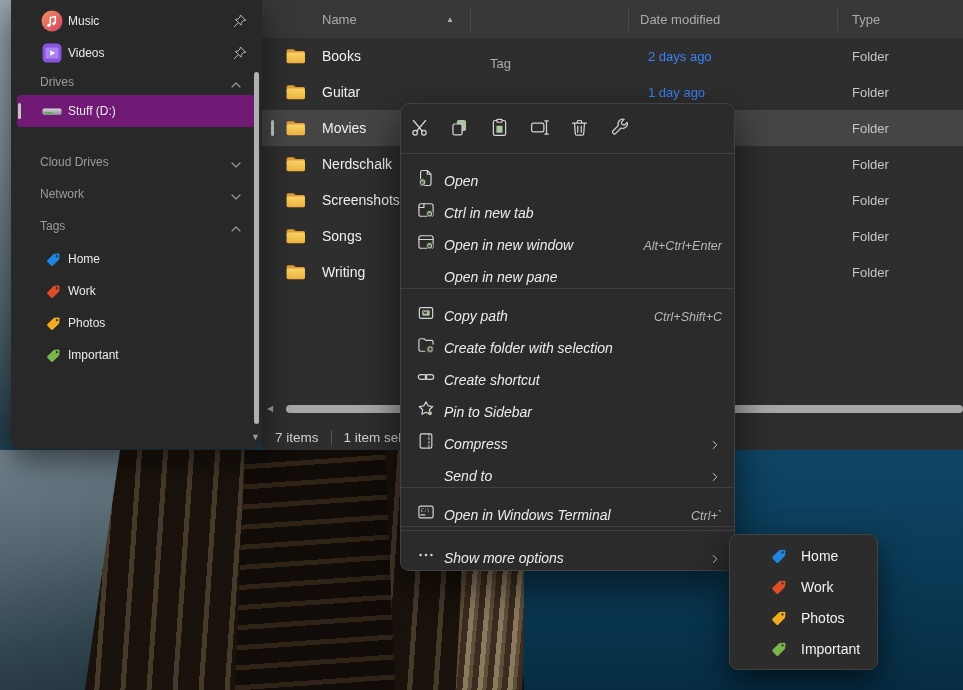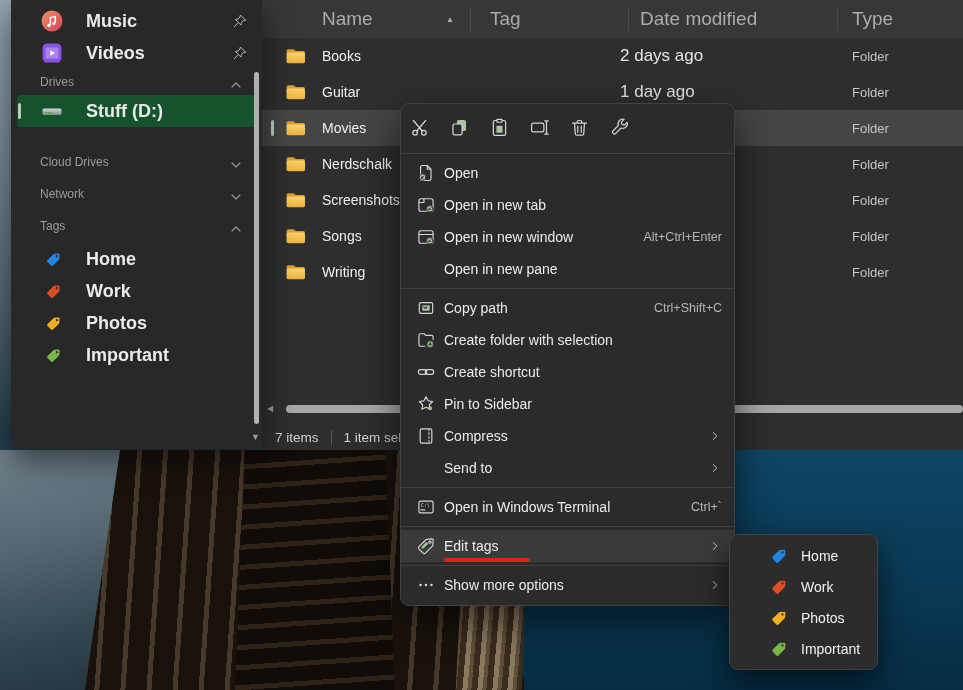--- a/index.html
+++ b/index.html
@@ -22,64 +22,64 @@
   .wp-steps{position:absolute;left:235px;top:0;width:160px;height:240px;
     clip-path:polygon(6% 0,94% 0,100% 100%,0% 100%);
     background:repeating-linear-gradient(176deg,#110c08 0 15px,#2e2316 15px 20px);}
   .wp-rail{position:absolute;left:462px;top:0;width:66px;height:240px;transform:skewX(-3deg);
     background:repeating-linear-gradient(92deg,#8a795f 0 5px,#5f4e3a 5px 9px,#3a2c1f 9px 15px);}
   .wp-water-right{position:absolute;left:524px;top:0;right:0;height:240px;
     background:linear-gradient(180deg,#0e4666 0%,#0b3c58 45%,#062c43 100%);}
   
   .file-panel{position:absolute;left:262px;top:0;width:701px;height:450px;background:#2e2e2e;z-index:1;}
   .fl-header{position:absolute;left:0;top:0;right:0;height:38px;background:#373737;}
-  .fl-header .hlabel{position:absolute;top:50%;transform:translateY(-50%);font-size:19px;color:#acacac;}
-  .h-name{left:60px;} .h-tag{left:228px;} .h-date{left:378px;} .h-type{left:590px;}
+  .fl-header .hlabel{position:absolute;top:50%;transform:translateY(-50%);font-size:13px;color:#acacac;}
+  .h-name{left:60px;} .h-tag{left:228px;margin-top:44px;} .h-date{left:378px;} .h-type{left:590px;}
   .sort-arrow{position:absolute;left:184px;top:50%;transform:translateY(-50%);font-size:8px;color:#b3b3b3;}
   .hsep{position:absolute;top:7px;bottom:7px;width:1px;background:#4a4a4a;}
   .sep1{left:208px;} .sep2{left:366px;} .sep3{left:575px;}
   .fl-rows{position:absolute;left:0;top:38px;right:0;}
   .fl-row{position:relative;height:36px;}
   .fl-row.selected{background:#454545;}
   .row-sel-bar{position:absolute;left:9px;top:10px;width:3px;height:16px;border-radius:2px;background:#bccab8;}
   .fi{position:absolute;left:23px;top:50%;transform:translateY(-50%);width:22px;height:18px;}
   .fi svg{width:22px;height:18px;display:block;}
   .c-name{position:absolute;left:60px;top:50%;transform:translateY(-50%);font-size:14px;color:#f0f0f0;}
-  .c-date{position:absolute;left:358px;top:50%;transform:translateY(-50%);font-size:17px;color:#e5e5e5;}
+  .c-date{position:absolute;left:386px;top:50%;transform:translateY(-50%);font-size:13px;color:#3b82f6;}
   .c-type{position:absolute;left:590px;top:50%;transform:translateY(-50%);font-size:13px;color:#c5c5c5;}
   .hscroll{position:absolute;left:0;top:404px;right:0;height:10px;}
   .hs-arrow{position:absolute;left:5px;top:0;font-size:8px;color:#9a9a9a;line-height:10px;}
   .hs-thumb{position:absolute;left:24px;right:0;top:1px;height:8px;background:#a8a8a8;border-radius:4px;}
   .statusbar{position:absolute;left:0;top:424px;right:0;height:26px;display:flex;align-items:center;}
   .sb-count{margin-left:13px;font-size:13.5px;color:#d2d2d2;}
   .sb-div{width:1px;height:15px;background:#555;margin:0 12px;}
   .sb-sel{font-size:13.5px;color:#d2d2d2;white-space:nowrap;}
   
   .sidebar{position:absolute;left:11px;top:0;width:251px;height:449px;background:#282828;
     border-radius:0 0 10px 10px;box-shadow:0 12px 30px rgba(0,0,0,.5);z-index:3;padding-top:5px;box-sizing:border-box;}
   .sb-row{height:32px;display:flex;align-items:center;margin:0 6px;padding:0 8px 0 23px;border-radius:4px;position:relative;}
   .sb-row .sbico{width:24px;height:24px;flex:0 0 auto;display:flex;align-items:center;justify-content:center;}
-  .sb-row .sblabel{margin-left:22px;font-size:18px;color:#eaeaea;font-weight:bold;}
+  .sb-row .sblabel{margin-left:4px;font-size:12px;color:#eaeaea;}
   .sb-row .pin{margin-left:auto;width:16px;height:16px;}
-  .sb-row.selected{background:#14532d;text-align:center;}
+  .sb-row.selected{background:#701a75;text-align:center;}
   .sel-bar{position:absolute;left:1px;top:8px;width:3px;height:16px;border-radius:2px;background:#bccab8;}
   .sb-sec{height:26px;display:flex;align-items:center;padding:0 20px 0 29px;color:#9c9c9c;font-size:12px;}
   .sb-sec .chev{margin-left:auto;width:12px;height:8px;}
   .mt18{margin-top:0;} .mt22{margin-top:22px;} .mt6{margin-top:6px;} .mt4{margin-top:4px;}
   .tagico{width:17px;height:17px;margin-left:3px;}
   .sb-scroll{position:absolute;right:3px;top:72px;width:5px;height:352px;background:#b0b0b0;border-radius:3px;}
   .sb-scroll-arrow{position:absolute;right:2px;top:432px;font-size:9px;color:#9a9a9a;}
   
   .ctx{position:absolute;left:400px;top:103px;width:335px;background:#2b2b2b;border:1px solid #424242;
     border-radius:9px;box-shadow:0 14px 40px rgba(0,0,0,.6);z-index:5;box-sizing:border-box;padding-bottom:4px;}
   .qa-row{height:46px;display:flex;align-items:center;padding-left:2px;}
   .qa-btn{width:32px;height:32px;margin-right:8px;display:flex;align-items:center;justify-content:center;border-radius:4px;}
   .qa-btn svg{width:21px;height:21px;}
   .ctx-sep{height:1px;background:#404040;margin:3px 0;}
-  .ctx-item{height:32px;display:flex;align-items:center;padding:0 12px 0 14px;position:relative;}
+  .ctx-item{height:32px;display:flex;align-items:flex-end;padding:0 12px 0 14px;position:relative;font-style:italic;}
   .ctx-item.hl{background:#3a3a3a;}
   .ctx-item .ico{width:22px;height:22px;margin-right:7px;flex:0 0 auto;display:flex;align-items:center;justify-content:center;}
   .ctx-item .ico svg{width:20px;height:20px;}
   .ctx-item .lbl{font-size:14px;color:#ececec;}
   .ctx-item .sc{margin-left:auto;font-size:12.5px;color:#b5b5b5;}
   .ctx-item .chev-r{margin-left:auto;width:14px;height:14px;}
   .mi{stroke:#d6d6d6;stroke-width:1.4;fill:none;stroke-linecap:round;stroke-linejoin:round;}
   .tags-underline{position:absolute;left:43px;bottom:0;width:86px;height:4px;background:#de2416;border-radius:2px;}
   
   .submenu{position:absolute;left:729px;top:534px;width:149px;background:#2c2c2c;border:1px solid #424242;
@@ -380,21 +380,21 @@
   </div>
   <div class="ctx-item">
     <span class="ico">
         <svg viewBox="0 0 24 24" class="mi">
           <rect x="3.5" y="4.5" width="17" height="15" rx="2.5"></rect>
           <path d="M9.5 4.5v4.5H3.5"></path>
           <circle cx="16.5" cy="16.5" r="3.9" fill="#abc4a1" stroke="#2b2b2b" stroke-width="1"></circle>
           <path d="M17.8 15.2l-2.4 2.4M15.4 15.9v1.7h1.7" stroke="#2b2b2b" stroke-width="1.1"></path>
         </svg>
       </span>
-    <span class="lbl">Open in new tab</span>
+    <span class="lbl">Ctrl in new tab</span>
   </div>
   <div class="ctx-item">
     <span class="ico">
         <svg viewBox="0 0 24 24" class="mi">
           <rect x="3.5" y="4.5" width="17" height="15" rx="2.5"></rect>
           <path d="M3.5 9h17"></path>
           <circle cx="16.5" cy="16.5" r="3.9" fill="#abc4a1" stroke="#2b2b2b" stroke-width="1"></circle>
           <path d="M17.8 15.2l-2.4 2.4M15.4 15.9v1.7h1.7" stroke="#2b2b2b" stroke-width="1.1"></path>
         </svg>
       </span>
@@ -473,34 +473,20 @@
           <rect x="3.5" y="5" width="17" height="14" rx="2"></rect>
           <text x="5.8" y="12.2" font-size="6" fill="#d6d6d6" stroke="none" font-family="DejaVu Sans Mono, monospace">C:\</text>
           <path d="M6 15.5h4.5"></path>
         </svg>
       </span>
     <span class="lbl">Open in Windows Terminal</span>
     <span class="sc">Ctrl+`</span>
   </div>
   <div class="ctx-sep"></div>
 
-  <div class="ctx-item hl">
-    <span class="ico">
-        <svg viewBox="0 0 24 24" class="mi">
-          <path d="M20.6 4.9l-.4 6a2 2 0 0 1-.6 1.3l-8.3 8.3a2 2 0 0 1-2.8 0l-4.9-4.9a2 2 0 0 1 0-2.8l8.3-8.3a2 2 0 0 1 1.3-.6l6-.4a1.4 1.4 0 0 1 1.4 1.4z"></path>
-          <circle cx="16.7" cy="7.3" r="1.3"></circle>
-          <path d="M8.2 13.6l4.6-4.6" stroke="#abc4a1" stroke-width="3"></path>
-        </svg>
-      </span>
-    <span class="lbl">Edit tags</span>
-    <span class="chev-r"><svg viewBox="0 0 24 24" class="mi" style="stroke:#cfcfcf;stroke-width:1.6">
-          <path d="M9 6l6 6-6 6"></path>
-        </svg></span>
-    <div class="tags-underline"></div>
-  </div>
   <div class="ctx-sep"></div>
 
   <div class="ctx-item">
     <span class="ico">
         <svg viewBox="0 0 24 24">
           <circle cx="5.5" cy="12" r="1.5" fill="#d6d6d6"></circle>
           <circle cx="12" cy="12" r="1.5" fill="#d6d6d6"></circle>
           <circle cx="18.5" cy="12" r="1.5" fill="#d6d6d6"></circle>
         </svg>
       </span>

